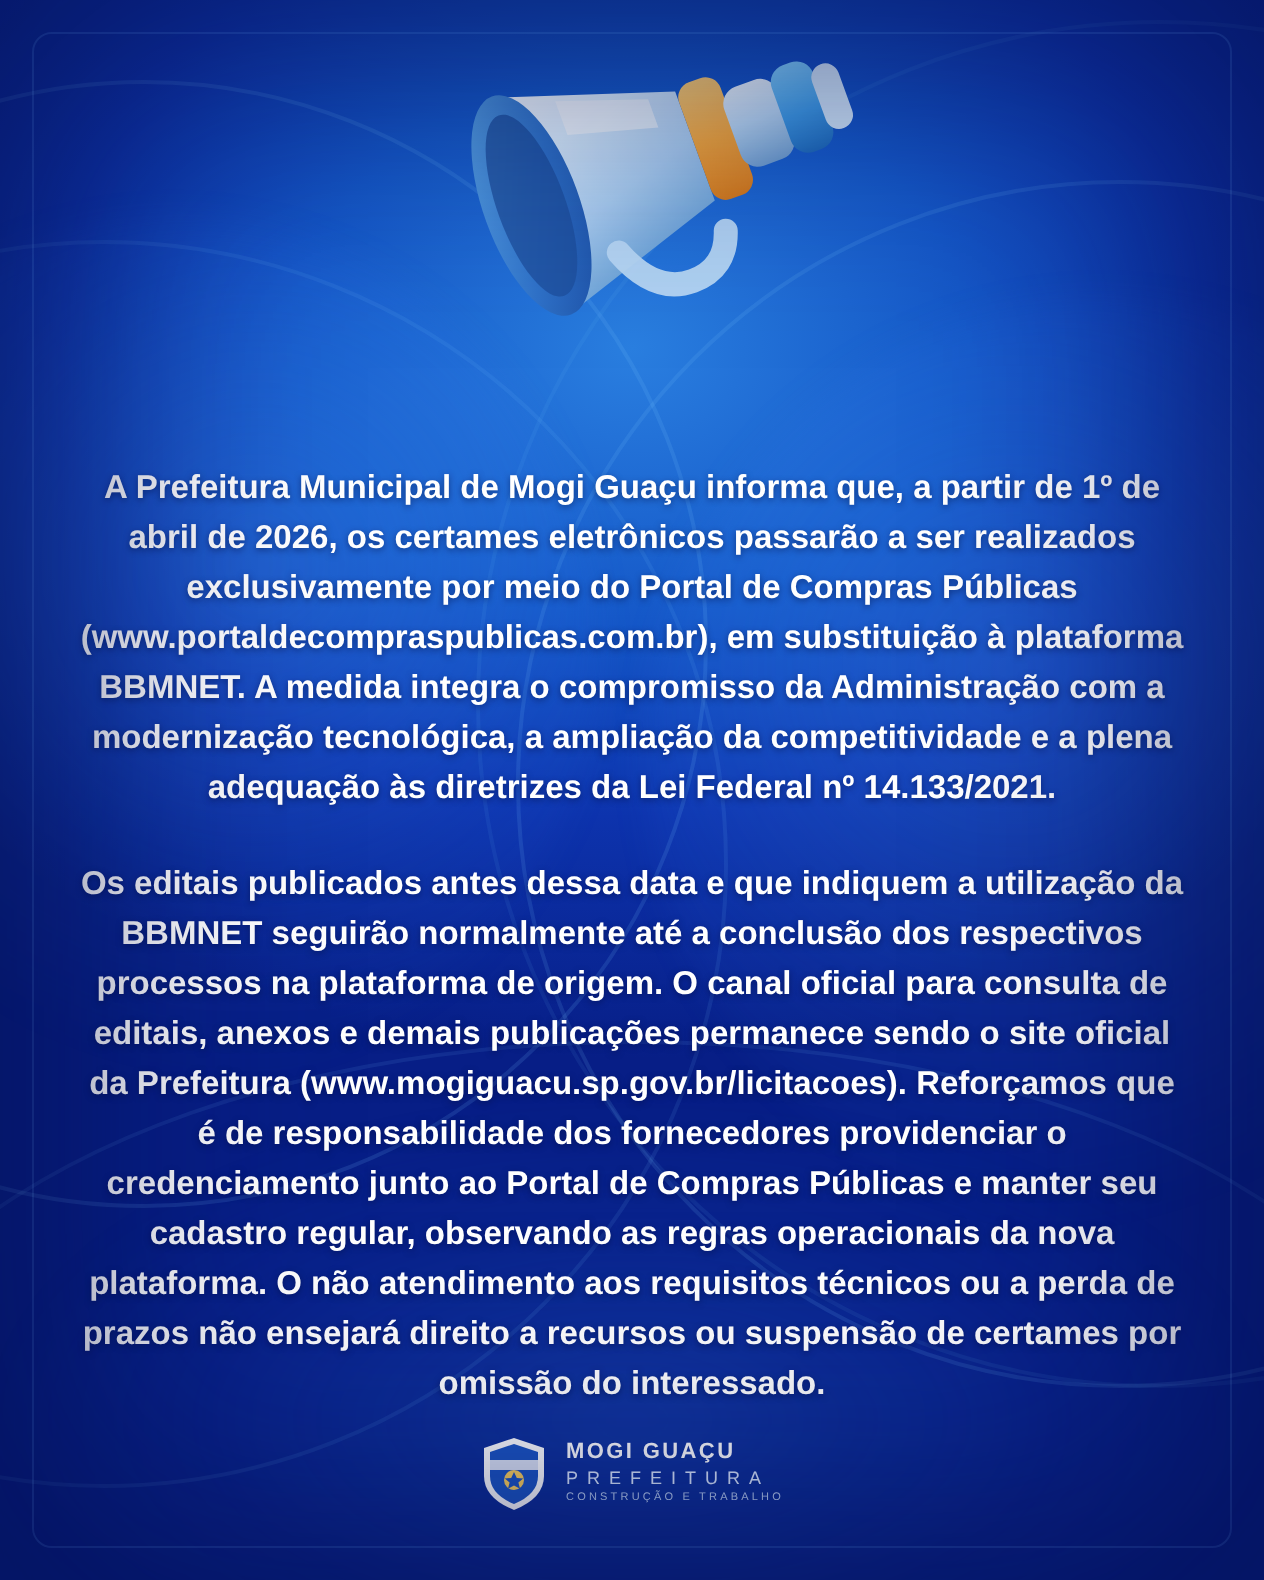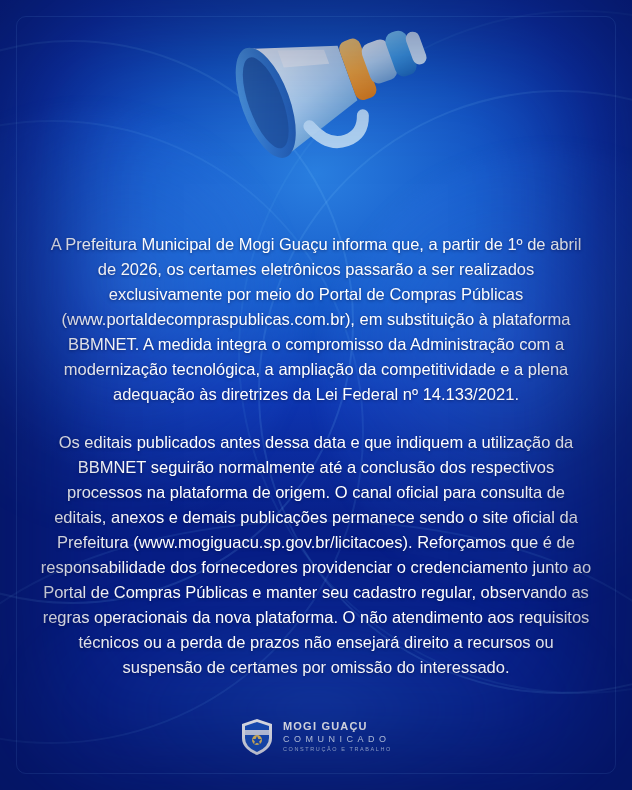--- a/index.html
+++ b/index.html
@@ -133,20 +133,21 @@
     top: 232px;
     color: #ffffff;
     text-align: center;
     font-family: "Liberation Sans", sans-serif;
     font-size: 16.5px;
     line-height: 1.52;
     text-shadow: 0 1px 3px rgba(2,12,60,0.5);
   }
   .body-copy p {
     margin: 0 0 22px 0;
+    font-weight: bold;
   }
   .body-copy p:last-child { margin-bottom: 16px; }
 
   
   .footer {
     position: absolute;
     left: 0; right: 0;
     bottom: 34px;
     display: flex;
     align-items: center;
@@ -261,20 +262,20 @@
   <div class="footer">
     <svg class="crest" viewBox="0 0 34 38">
       <path d="M17 1 L32 6 L32 20 Q32 31 17 37 Q2 31 2 20 L2 6 Z" fill="#ffffff"></path>
       <path d="M17 4 L29 8 L29 20 Q29 29 17 34 Q5 29 5 20 L5 8 Z" fill="#1c55c4"></path>
       <path d="M5 12 L29 12 L29 17 L5 17 Z" fill="#ffffff" opacity="0.85"></path>
       <circle cx="17" cy="22" r="5" fill="#ffd35c"></circle>
       <path d="M17 18 L18.4 21 L21.6 21.3 L19.2 23.3 L20 26.4 L17 24.7 L14 26.4 L14.8 23.3 L12.4 21.3 L15.6 21 Z" fill="#1c55c4"></path>
     </svg>
     <div class="footer-text">
       <div class="footer-title">MOGI GUAÇU</div>
-      <div class="footer-sub">COMUNICADO</div>
+      <div class="footer-sub">PREFEITURA</div>
       <div class="footer-sub2">CONSTRUÇÃO E TRABALHO</div>
     </div>
   </div>
 
   <div class="frame"></div>
   <div class="frame-line"></div>
 </div>
 
 </body></html>

